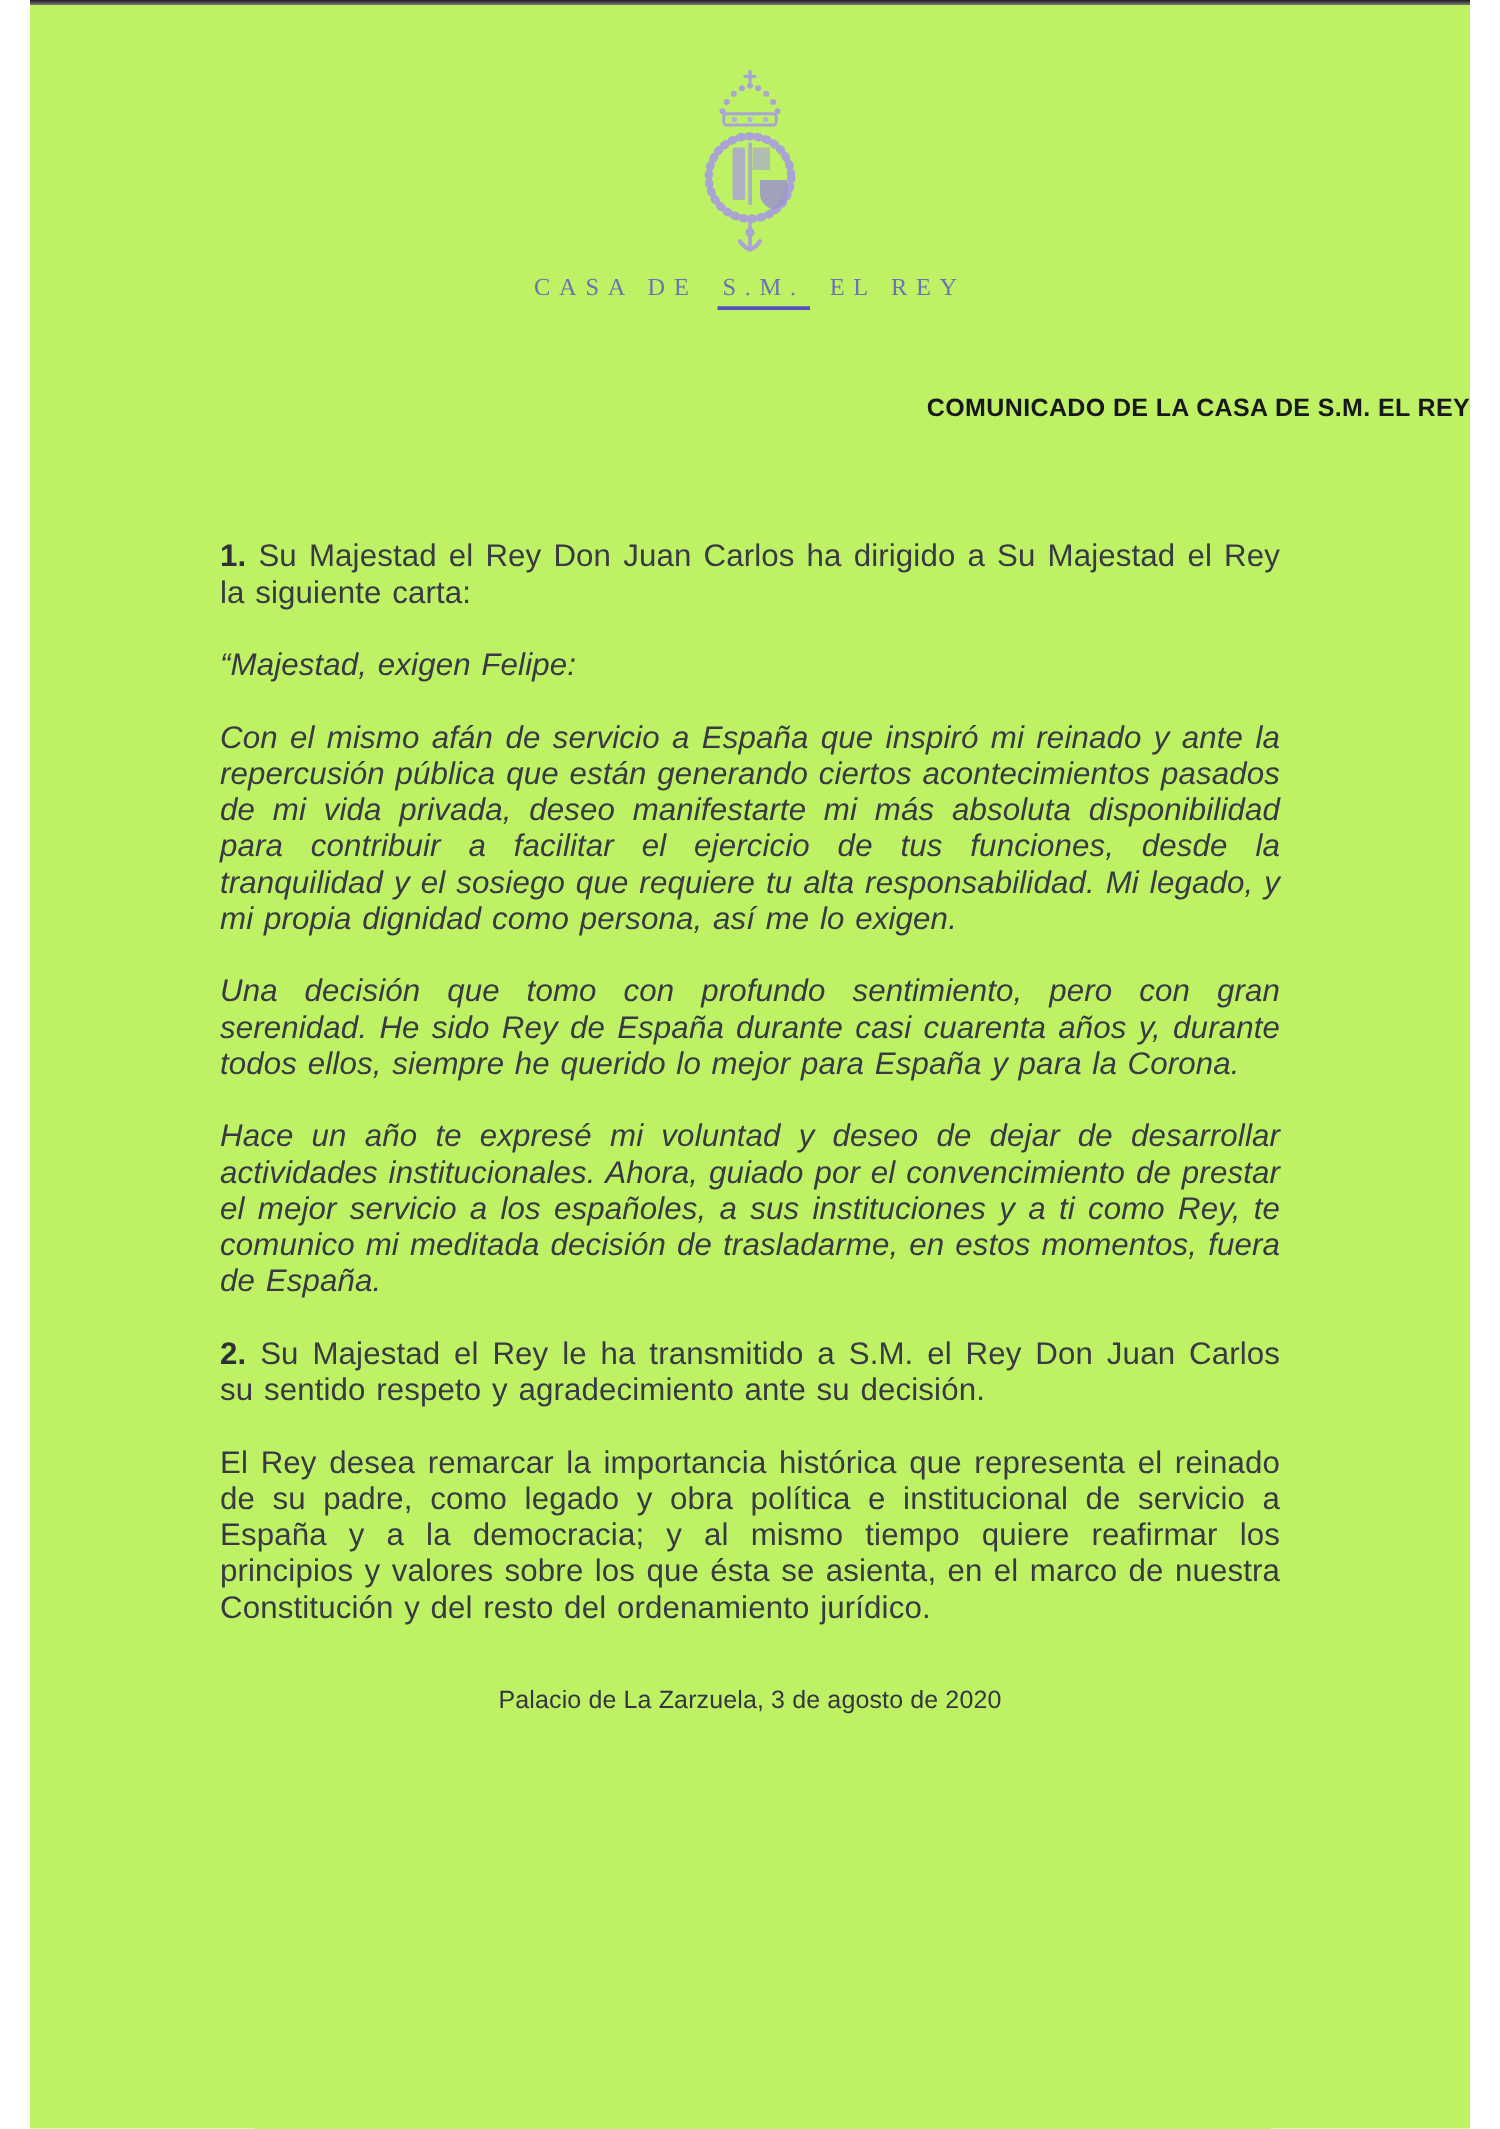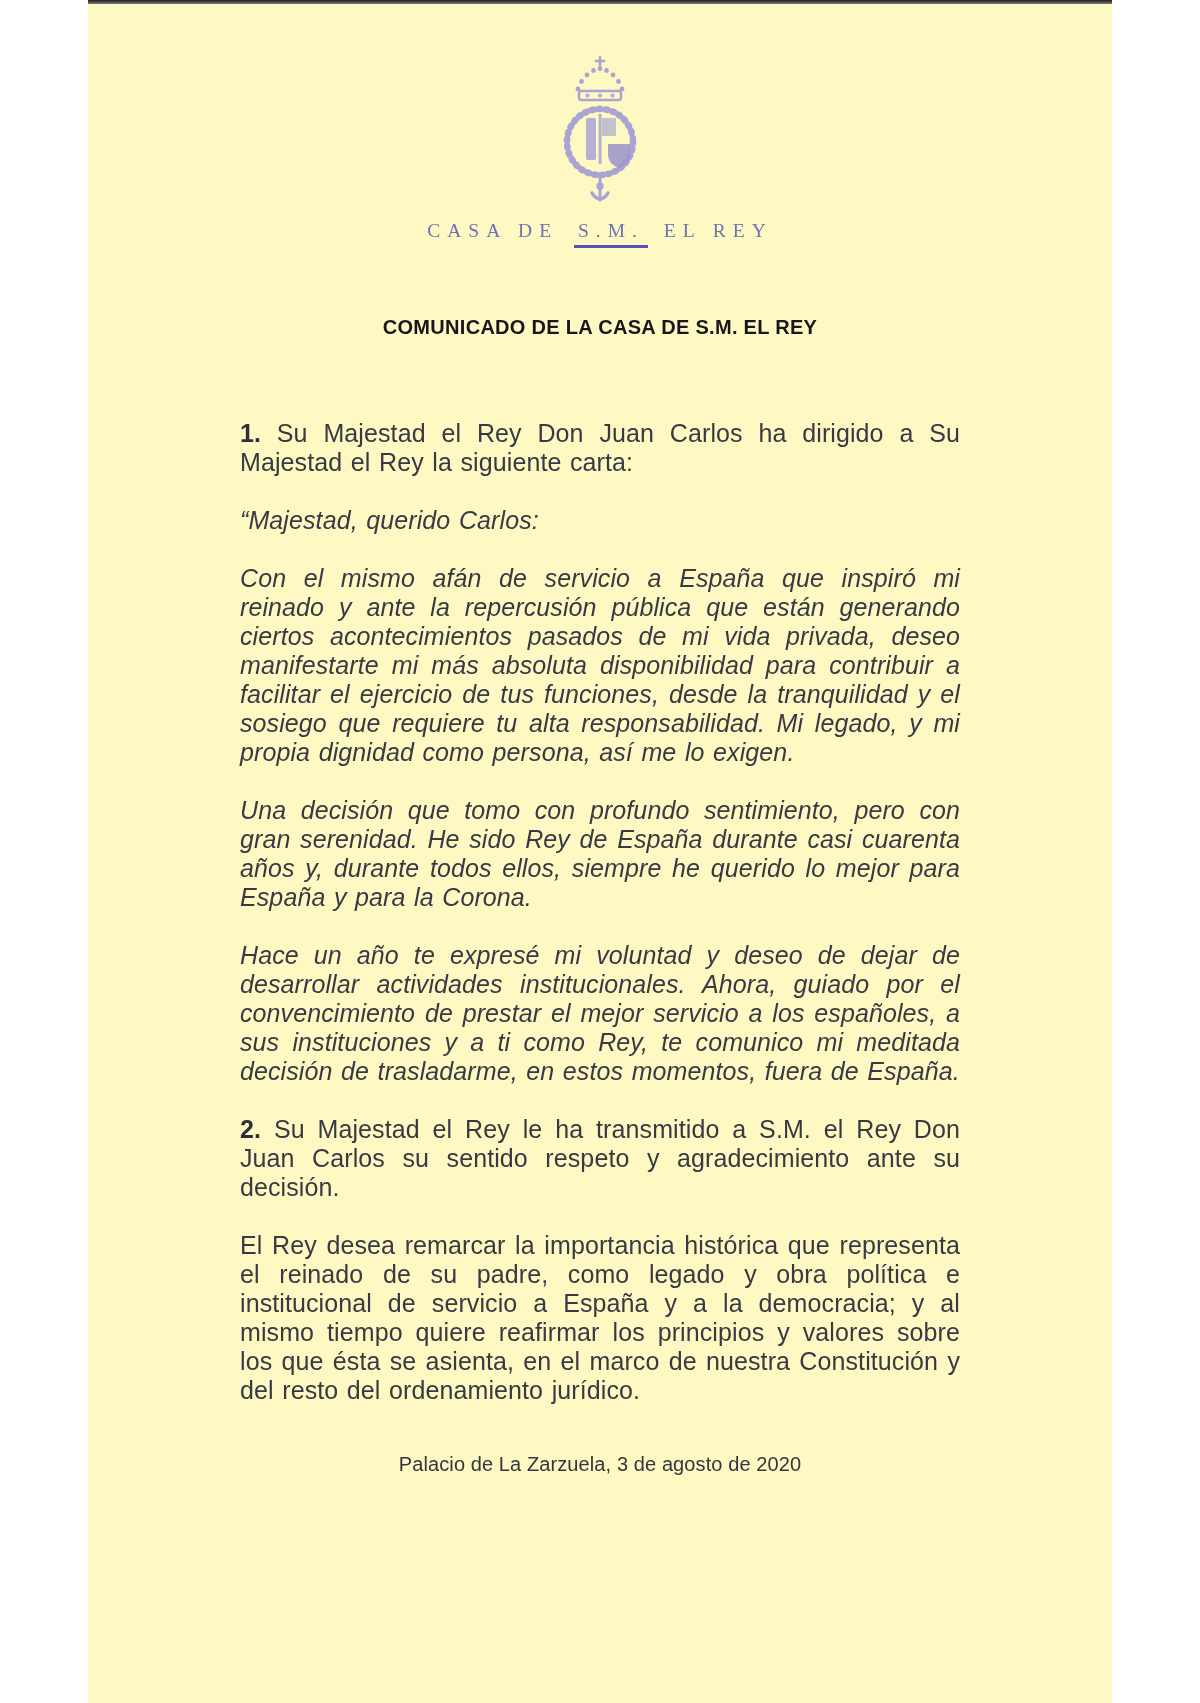--- a/index.html
+++ b/index.html
@@ -2,24 +2,24 @@
 <html lang="es"><head>
 <meta charset="utf-8">
 <style>
   html, body {
     margin: 0;
     padding: 0;
     background: #ffffff;
   }
   .page {
     position: relative;
-    width: 1024px;
+    width: 1152px;
     height: 1703px;
     margin: 0 auto;
-    background: #fef9c3;
+    background: #bef264;
     font-family: "Liberation Sans", sans-serif;
     overflow: hidden;
   }
   .top-edge {
     width: 100%;
     height: 4px;
     background: linear-gradient(#1f1f1f, #7a7a7a);
   }
   header.doc-header {
     padding-top: 52px;
@@ -38,22 +38,22 @@
     letter-spacing: 7px;
     color: #6f71b3;
     white-space: nowrap;
   }
   .wordmark .seg { padding: 0 4px; }
   .wordmark .sm {
     border-bottom: 3px solid #584fc0;
     padding-bottom: 4px;
   }
   h1.doc-title {
-    margin: 74px 0 4px 0;
-    text-align: center;
+    margin: 74px 0 16px 0;
+    text-align: right;
     font-size: 20px;
     font-weight: bold;
     letter-spacing: 0.3px;
     color: #17171c;
     font-family: "Liberation Sans", sans-serif;
   }
   main.letter-body {
     padding: 76px 152px 0 152px;
   }
   .para {
@@ -128,21 +128,21 @@
       <span class="seg">CASA DE</span>
       <span class="seg sm">S.M.</span>
       <span class="seg">EL REY</span>
     </div>
   </header>
 
   <h1 class="doc-title">COMUNICADO DE LA CASA DE S.M. EL REY</h1>
 
   <main class="letter-body" id="paragraphs">
       <p class="para"><strong>1. </strong>Su Majestad el Rey Don Juan Carlos ha dirigido a Su Majestad el Rey la siguiente carta:</p>
-      <p class="para italic">“Majestad, querido Carlos:</p>
+      <p class="para italic">“Majestad, exigen Felipe:</p>
       <p class="para italic">Con el mismo afán de servicio a España que inspiró mi reinado y ante la repercusión pública que están generando ciertos acontecimientos pasados de mi vida privada, deseo manifestarte mi más absoluta disponibilidad para contribuir a facilitar el ejercicio de tus funciones, desde la tranquilidad y el sosiego que requiere tu alta responsabilidad. Mi legado, y mi propia dignidad como persona, así me lo exigen.</p>
       <p class="para italic">Una decisión que tomo con profundo sentimiento, pero con gran serenidad. He sido Rey de España durante casi cuarenta años y, durante todos ellos, siempre he querido lo mejor para España y para la Corona.</p>
       <p class="para italic">Hace un año te expresé mi voluntad y deseo de dejar de desarrollar actividades institucionales. Ahora, guiado por el convencimiento de prestar el mejor servicio a los españoles, a sus instituciones y a ti como Rey, te comunico mi meditada decisión de trasladarme, en estos momentos, fuera de España.</p>
       <p class="para"><strong>2. </strong>Su Majestad el Rey le ha transmitido a S.M. el Rey Don Juan Carlos su sentido respeto y agradecimiento ante su decisión.</p>
       <p class="para">El Rey desea remarcar la importancia histórica que representa el reinado de su padre, como legado y obra política e institucional de servicio a España y a la democracia; y al mismo tiempo quiere reafirmar los principios y valores sobre los que ésta se asienta, en el marco de nuestra Constitución y del resto del ordenamiento jurídico.</p>
     </main>
 
   <footer class="date-line">Palacio de La Zarzuela, 3 de agosto de 2020</footer>
 </div>
 

